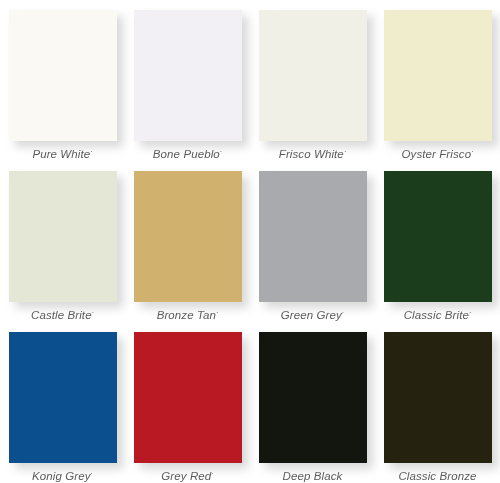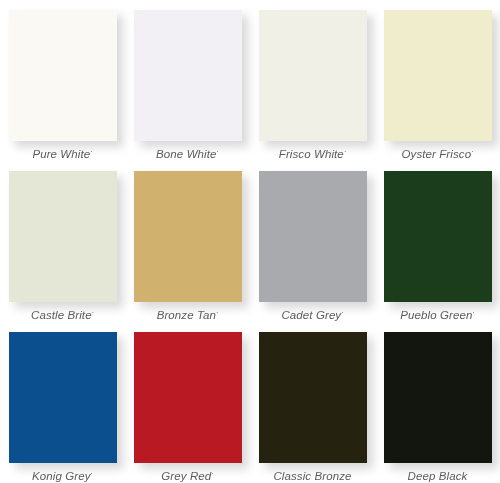--- a/index.html
+++ b/index.html
@@ -87,21 +87,21 @@
         <div class="chip-shadow"></div>
         <div class="chip" style="background: rgb(250, 249, 243);"></div>
       </div>
       <div class="swatch-label"><span>Pure White</span><span class="tm">·</span></div>
     </div>
     <div class="swatch-cell">
       <div class="chip-wrap">
         <div class="chip-shadow"></div>
         <div class="chip" style="background: rgb(242, 240, 244);"></div>
       </div>
-      <div class="swatch-label"><span>Bone White</span><span class="tm">·</span></div>
+      <div class="swatch-label"><span>Bone Pueblo</span><span class="tm">·</span></div>
     </div>
     <div class="swatch-cell">
       <div class="chip-wrap">
         <div class="chip-shadow"></div>
         <div class="chip" style="background: rgb(240, 240, 230);"></div>
       </div>
       <div class="swatch-label"><span>Frisco White</span><span class="tm">·</span></div>
     </div>
     <div class="swatch-cell">
       <div class="chip-wrap">
@@ -122,50 +122,50 @@
         <div class="chip-shadow"></div>
         <div class="chip" style="background: rgb(208, 178, 110);"></div>
       </div>
       <div class="swatch-label"><span>Bronze Tan</span><span class="tm">·</span></div>
     </div>
     <div class="swatch-cell">
       <div class="chip-wrap">
         <div class="chip-shadow"></div>
         <div class="chip" style="background: rgb(168, 170, 174);"></div>
       </div>
-      <div class="swatch-label"><span>Cadet Grey</span><span class="tm">·</span></div>
+      <div class="swatch-label"><span>Green Grey</span><span class="tm">·</span></div>
     </div>
     <div class="swatch-cell">
       <div class="chip-wrap">
         <div class="chip-shadow"></div>
         <div class="chip" style="background: rgb(27, 61, 28);"></div>
       </div>
-      <div class="swatch-label"><span>Pueblo Green</span><span class="tm">·</span></div>
+      <div class="swatch-label"><span>Classic Brite</span><span class="tm">·</span></div>
     </div>
     <div class="swatch-cell">
       <div class="chip-wrap">
         <div class="chip-shadow"></div>
         <div class="chip" style="background: rgb(11, 79, 143);"></div>
       </div>
       <div class="swatch-label"><span>Konig Grey</span><span class="tm">·</span></div>
     </div>
     <div class="swatch-cell">
       <div class="chip-wrap">
         <div class="chip-shadow"></div>
         <div class="chip" style="background: rgb(184, 25, 34);"></div>
       </div>
       <div class="swatch-label"><span>Grey Red</span><span class="tm">·</span></div>
     </div>
     <div class="swatch-cell">
       <div class="chip-wrap">
         <div class="chip-shadow"></div>
+        <div class="chip" style="background: rgb(19, 21, 15);"></div>
+      </div>
+      <div class="swatch-label"><span>Deep Black</span><span class="tm"></span></div>
+    </div>
+    <div class="swatch-cell">
+      <div class="chip-wrap">
+        <div class="chip-shadow"></div>
         <div class="chip" style="background: rgb(37, 34, 15);"></div>
       </div>
       <div class="swatch-label"><span>Classic Bronze</span><span class="tm"></span></div>
     </div>
-    <div class="swatch-cell">
-      <div class="chip-wrap">
-        <div class="chip-shadow"></div>
-        <div class="chip" style="background: rgb(19, 21, 15);"></div>
-      </div>
-      <div class="swatch-label"><span>Deep Black</span><span class="tm"></span></div>
-    </div>
   </div>
 
 </body></html>

